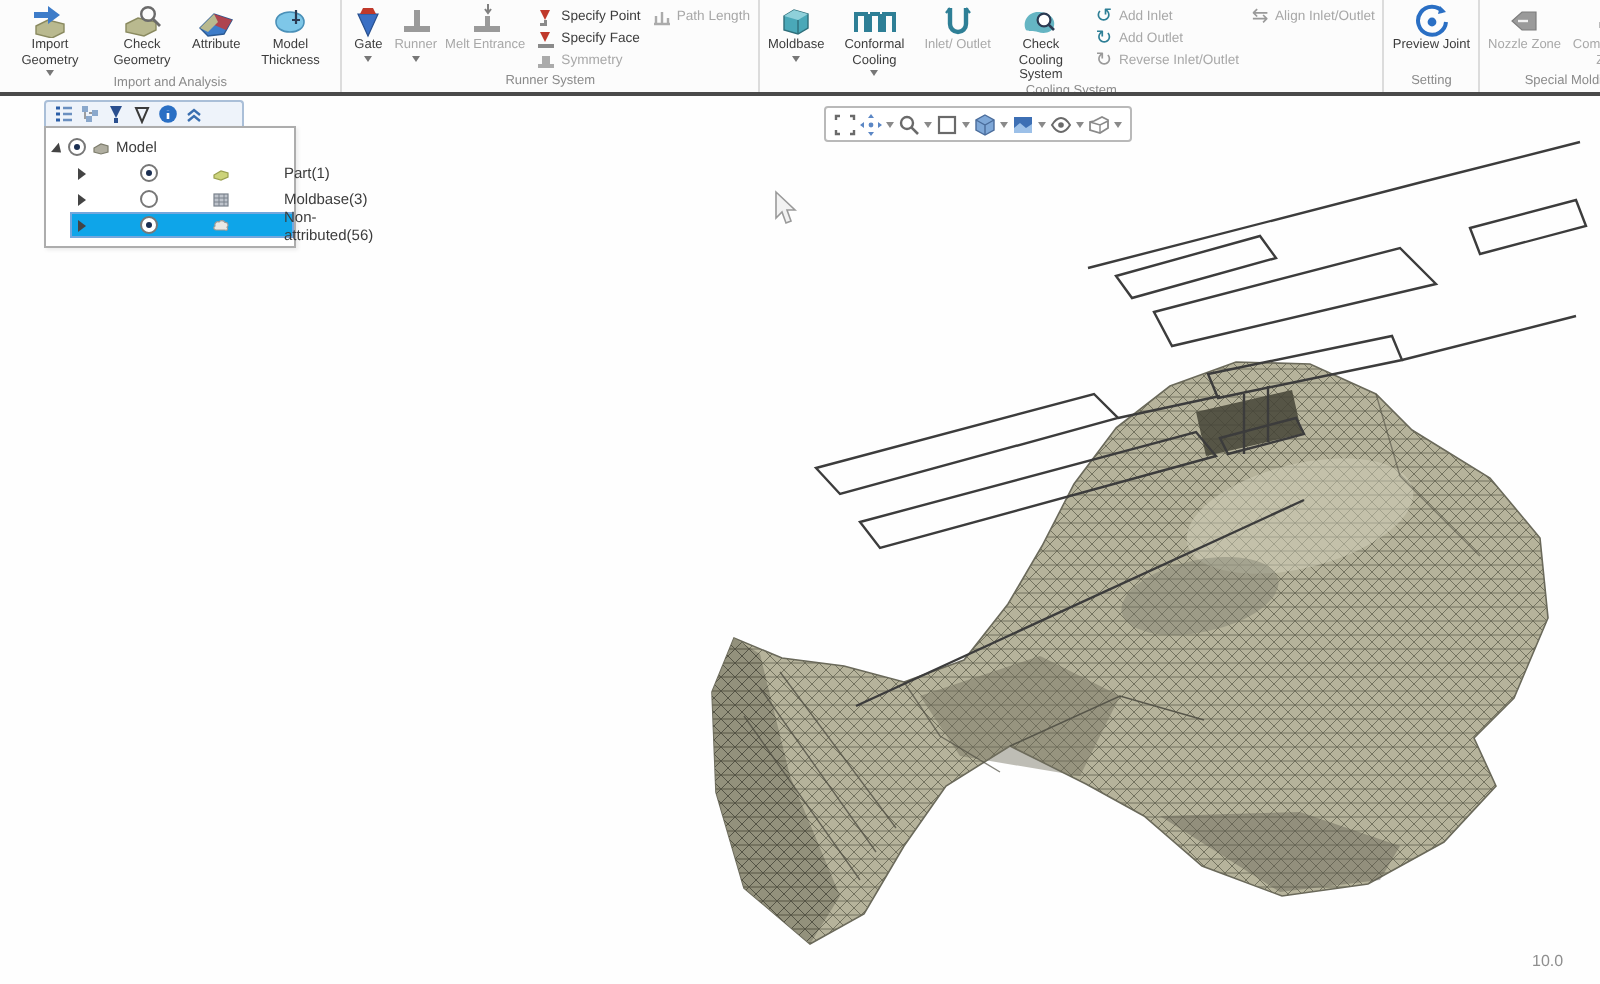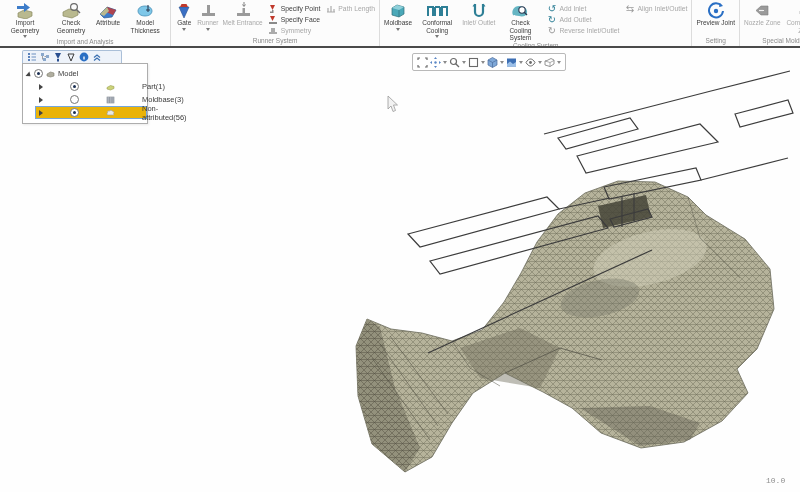--- a/index.html
+++ b/index.html
@@ -19,39 +19,39 @@
   .disabled .blabel,.disabled.smallbtn .slabel{color:#a8a8a8;}
   .caret{width:0;height:0;border-left:2.5px solid transparent;border-right:2.5px solid transparent;
          border-top:3px solid #777;margin:1px auto 0 auto;}
   .smallcol{display:flex;flex-direction:column;justify-content:flex-start;padding:2px 2px 0 3px;}
   .smallbtn{display:flex;align-items:center;height:11px;cursor:default;}
   .smallbtn .sicon{width:11px;height:11px;margin-right:2px;display:flex;align-items:center;justify-content:center;}
   .smallbtn .slabel{font-size:6.8px;white-space:nowrap;}
   .glyph{font-family:"DejaVu Sans",sans-serif;font-size:10px;line-height:10px;}
   .g-teal{color:#2e7f96;} .g-gray{color:#9a9a9a;}
   
-  .viewport{position:absolute;left:0;top:48px;width:800px;height:444px;background:#fefefe;font-family:Liberation Mono, monospace;}
+  .viewport{position:absolute;left:0;top:48px;width:800px;height:444px;background:#fefefe;}
   .scene{position:absolute;left:0;top:0;}
   .scale-label{position:absolute;left:766px;top:428px;font-size:8px;color:#8f8f8f;}
   
   .vtoolbar{position:absolute;left:412px;top:5px;height:16px;background:#fff;
             border:1px solid #b9b9b9;border-radius:2px;display:flex;align-items:center;padding:0 3px;}
   .vtb-item{display:flex;align-items:center;margin:0 1px;cursor:default;}
   .vtb-item svg{display:block;}
   .vtb-caret{width:0;height:0;border-left:2px solid transparent;border-right:2px solid transparent;
              border-top:3px solid #8a8a8a;margin-left:2px;}
   
   .tree-wrap{position:absolute;left:2px;top:2px;margin-left:20px;}
   .tree-tabs{display:flex;align-items:center;background:#eef3fa;border:1px solid #aabfd8;
              border-bottom:none;width:94px;height:12px;padding:0 2px;border-radius:2px 2px 0 0;}
   .tree-tab{width:13px;height:11px;display:flex;align-items:center;justify-content:center;cursor:default;}
   .tree-panel{width:124px;background:#fff;border:1px solid #adadad;padding:3px 0 4px 0;
               box-shadow:1px 1px 2px rgba(0,0,0,0.08);}
   .trow{display:flex;align-items:center;height:11px;padding:0 2px;border:1px solid transparent;font-size:7.5px;cursor:default;}
-  .trow.sel{background:#eab308;border-color:#74a7dd;}
+  .trow.sel{background:#0ea5e9;border-color:#74a7dd;}
   .lvl1{margin-left:12px;gap:24px;}
   .exp{width:0;height:0;border-top:3px solid transparent;border-bottom:3px solid transparent;
        border-left:4px solid #444;margin:0 3px 0 1px;flex:0 0 auto;}
   .exp.open{transform:rotate(40deg);margin-top:2px;}
   .radio{width:7px;height:7px;border:1px solid #777;border-radius:50%;margin-right:3px;
          display:flex;align-items:center;justify-content:center;flex:0 0 auto;background:#fff;}
   .radio.filled::after{content:"";width:3px;height:3px;border-radius:50%;background:#1b2f52;}
   .ticon{width:9px;height:9px;margin-right:3px;flex:0 0 auto;}
 </style>
 </head>

